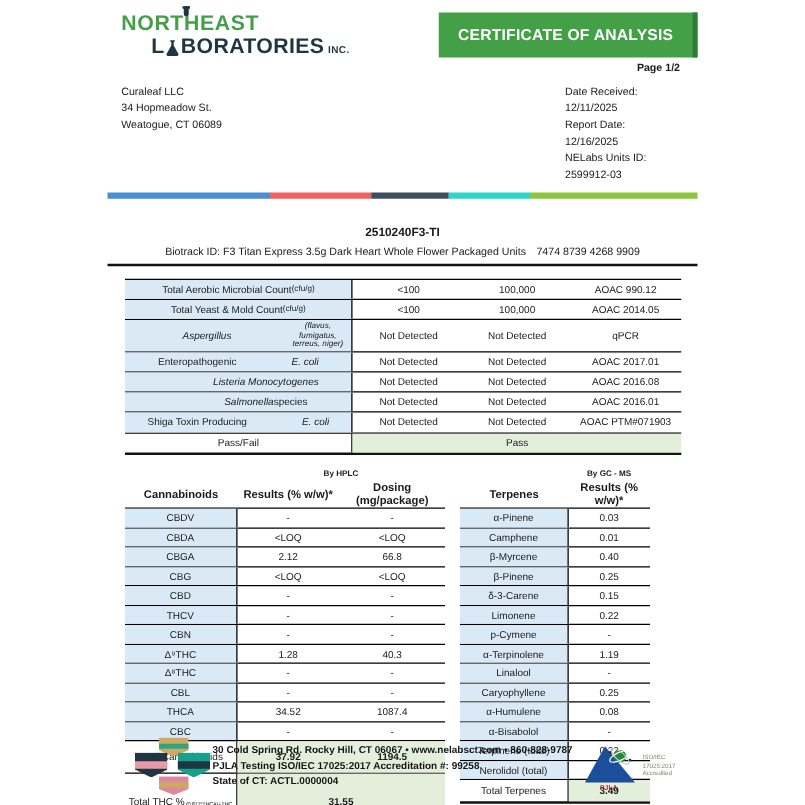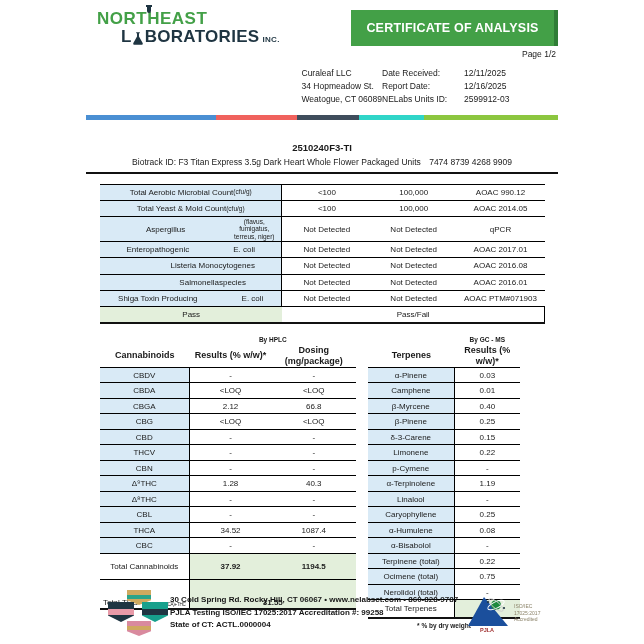--- a/index.html
+++ b/index.html
@@ -18,27 +18,27 @@
   .tube-icon:before{content:"";position:absolute;left:-1.5px;top:0;width:6.5px;height:1.5px;background:var(--navy);}
   .logo-line2{font-size:17px;font-weight:bold;color:var(--navy);margin-left:24px;letter-spacing:.3px;display:flex;align-items:baseline;}
   .flask-icon{width:12px;height:15px;align-self:flex-end;margin:0 0.5px 0 0.5px;}
   .logo-suffix{font-size:8px;font-weight:bold;color:var(--navy);margin-left:3px;}
   .header-right{display:flex;flex-direction:column;align-items:flex-end;}
   .coa-btn{
     width:203px;height:36px;background:var(--green);border-right:4px solid #2f7d36;
     color:#fff;font-weight:bold;font-size:12.5px;display:flex;align-items:center;justify-content:center;
     letter-spacing:.2px;
   }
-  .page-label{font-size:8.5px;font-weight:normal;margin-top:3px;margin-right:2px;}
-
-  
-  .info-row{display:flex;justify-content:flex-end;padding:8px 86px 0 97px;}
+  .page-label{font-size:8.5px;font-weight:bold;margin-top:3px;margin-right:14px;}
+
+  
+  .info-row{display:flex;justify-content:space-between;padding:8px 86px 0 97px;}
   .client-block{font-size:8.5px;line-height:1.55;}
   .meta-block{font-size:8.5px;line-height:1.55;margin-right:24px;}
-  .meta-row{display:flex;}
+  .meta-row{display:flex;flex-direction:column;}
   .meta-label{width:82px;}
   .meta-value{width:70px;}
 
   
   .stripe{display:flex;height:5px;margin:8px 86px 0 86px;}
   .stripe span{height:100%;}
   .stripe span:nth-child(1){width:27.6%;}
   .stripe span:nth-child(2){width:17.2%;}
   .stripe span:nth-child(3){width:13%;}
   .stripe span:nth-child(4){width:13.8%;}
@@ -52,21 +52,21 @@
 
   
   .tbl{border-bottom:2.5px solid #111;}
   .trow{display:grid;align-items:stretch;}
   .trow .cell{display:flex;align-items:center;justify-content:center;text-align:center;font-size:8px;line-height:1.15;padding:1px 2px;min-height:12.5px;}
   .hdr .cell{font-weight:bold;font-size:9px;min-height:14px;border:none;}
   .body-row{border-top:1px solid #000;}
   .c1-div{border-right:1.5px solid #000;}
   .blue{background:var(--ltblue);}
   .greenbg{background:var(--ltgreen);}
-  .it{margin-left:44px;}
+  .it{font-style:italic;margin-left:44px;}
   .sm{font-size:6.5px;}
 
   .micro-wrap{margin:10px 99px 0 100px;}
   .micro-cols{grid-template-columns:41% 20% 19% 20%;}
   .pass-cols{grid-template-columns:41% 59%;}
   .micro-wrap .trow .cell{min-height:13.2px;}
   .pass-row .cell{min-height:15px;}
 
   .mid{display:flex;margin:12px 0 0 100px;align-items:flex-start;}
   .cann-col{width:256px;}
@@ -225,22 +225,22 @@
           <div class="cell c1-div blue">
             <span>Shiga Toxin Producing </span>
             <span class="it">E. coli</span>
           </div>
           <div class="cell">Not Detected</div>
           <div class="cell">Not Detected</div>
           <div class="cell">AOAC PTM#071903</div>
         </div>
       </div>
     <div class="trow body-row pass-row pass-cols">
+      <div class="cell c1-div">Pass/Fail</div>
       <div class="cell greenbg">Pass</div>
-      <div class="cell c1-div">Pass/Fail</div>
     </div>
   </div>
 
   <div class="mid">
     <div class="cann-col">
       <div class="method-note note-cann">By HPLC</div>
       <div class="tbl">
         <div class="trow hdr cann-cols">
             <div class="cell">Cannabinoids</div>
             <div class="cell">Results (% w/w)*</div>
@@ -375,24 +375,20 @@
               <div class="cell c1-div blue">α-Humulene</div>
               <div class="cell">0.08</div>
             </div>
             <div class="trow body-row terp-cols">
               <div class="cell c1-div blue">α-Bisabolol</div>
               <div class="cell">-</div>
             </div>
             <div class="trow body-row terp-cols">
               <div class="cell c1-div blue">Terpinene (total)</div>
               <div class="cell">0.22</div>
-            </div>
-            <div class="trow body-row terp-cols">
-              <div class="cell c1-div blue">Ocimene (total)</div>
-              <div class="cell">0.75</div>
             </div>
             <div class="trow body-row terp-cols">
               <div class="cell c1-div blue">Nerolidol (total)</div>
               <div class="cell">-</div>
             </div>
           </div>
         <div class="trow body-row terp-total terp-cols">
           <div class="cell c1-div">Total Terpenes</div>
           <div class="cell greenbg total-val">3.49</div>
         </div>

